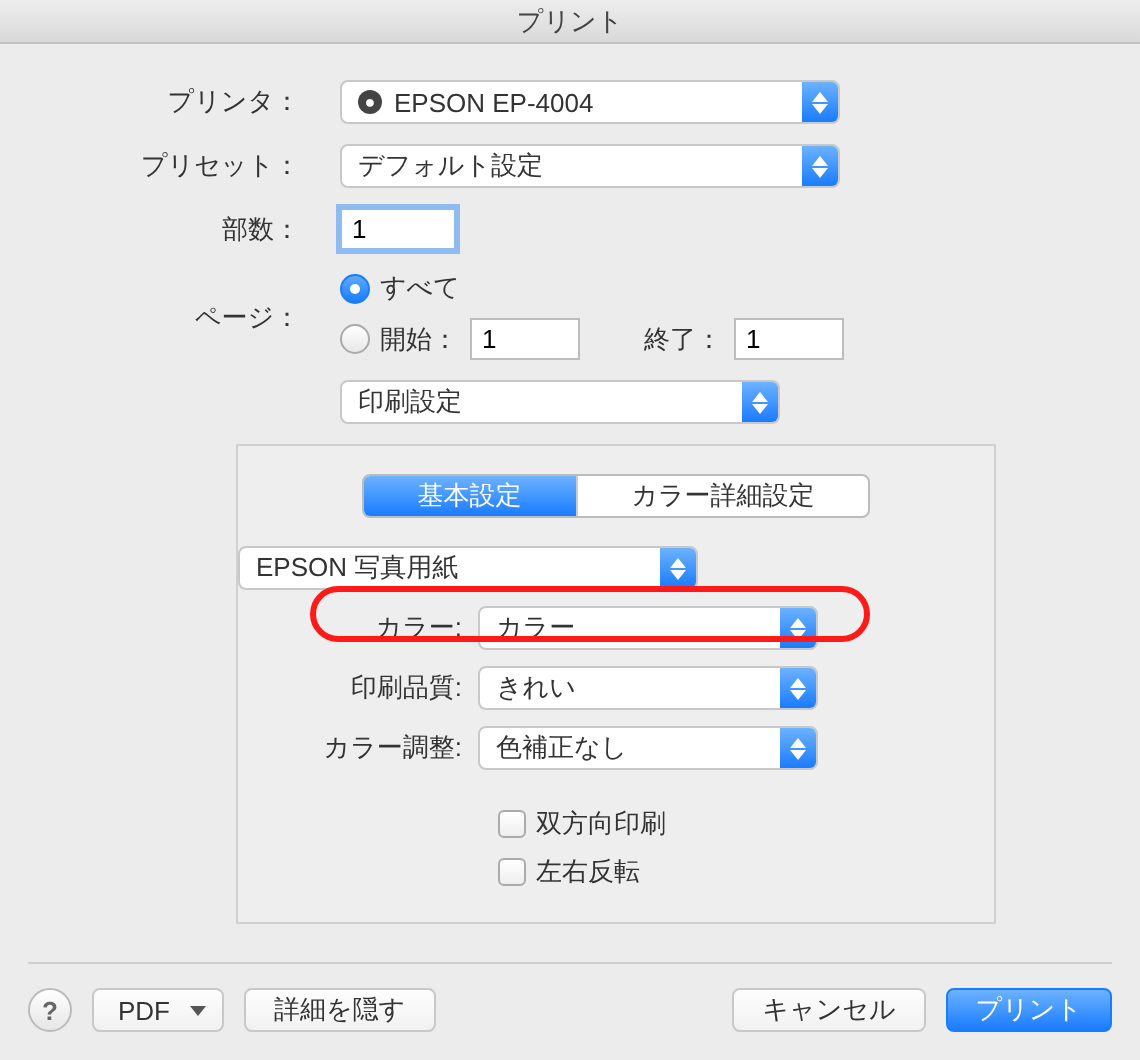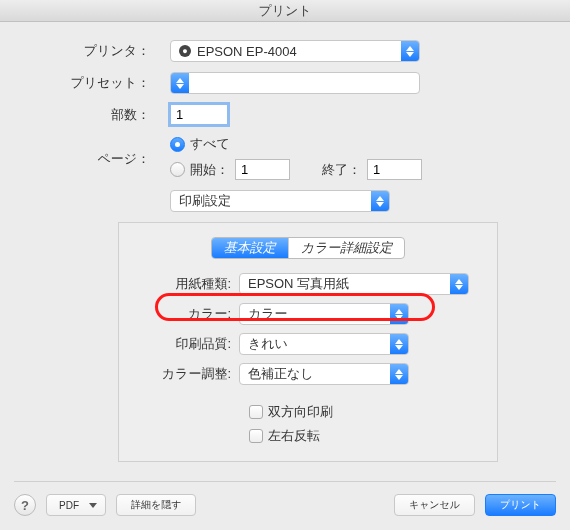--- a/index.html
+++ b/index.html
@@ -108,25 +108,24 @@
   .seg {
     display: inline-flex;
     border: 1px solid #bcbcbc;
     border-radius: 4px;
     overflow: hidden;
     background: #fff;
     height: 22px;
     margin-bottom: 14px;
   }
   .seg-btn {
-    padding: 0 12px;
+    padding: 0 27px;
     display: flex; align-items: center;
     font-size: 13px;
     border-right: 1px solid #ccc;
-    font-style: italic;
   }
   .seg-btn:last-child { border-right: none; }
   .seg-btn.active { background: linear-gradient(#6cb2ff,#1a7cff); color: #fff; }
   .panel-row {
     display: flex; align-items: center; width: 100%;
     margin-bottom: 8px;
   }
   .panel-label {
     width: 120px; text-align: right; padding-right: 8px;
     color: #333;
@@ -157,21 +156,21 @@
     color: #666; font-weight: bold; font-size: 13px;
     display: inline-flex; align-items: center; justify-content: center;
   }
   .push-btn {
     height: 22px;
     border: 1px solid #c8c8c8;
     border-radius: 4px;
     background: linear-gradient(#fdfdfd,#f1f1f1);
     padding: 0 14px;
     display: inline-flex; align-items: center; gap: 6px;
-    font-size: 10px;
+    font-size: 13px;
     color: #333;
   }
   .push-btn.primary {
     background: linear-gradient(#6cb2ff,#1a7cff);
     border-color: #1a7cff;
     color: #fff;
   }
   .pdf-btn {
     padding: 0 8px 0 12px;
   }
@@ -214,20 +213,21 @@
         <svg width="8" height="5">
             <polygon points="0,0 8,0 4,5" fill="#fff"></polygon>
           </svg>
       </div>
     </div>
   </div>
 
   <div class="row">
     <div class="label">プリセット：</div>
     <div class="select" style="width:250px">
+      <div class="select-text">デフォルト設定</div>
       <div class="select-cap">
         <svg width="8" height="5">
             <polygon points="4,0 8,5 0,5" fill="#fff"></polygon>
           </svg>
         <svg width="8" height="5">
             <polygon points="0,0 8,0 4,5" fill="#fff"></polygon>
           </svg>
       </div>
     </div>
   </div>
@@ -271,21 +271,20 @@
     </div>
   </div>
 
   <div class="panel">
     <div class="seg">
       <div class="seg-btn active">基本設定</div>
       <div class="seg-btn">カラー詳細設定</div>
     </div>
 
     <div class="panel-row">
-      <div class="panel-label">用紙種類:</div>
       <div class="select panel-select" style="width:230px">
         <div class="select-text">EPSON 写真用紙</div>
         <div class="select-cap">
           <svg width="8" height="5">
               <polygon points="4,0 8,5 0,5" fill="#fff"></polygon>
             </svg>
           <svg width="8" height="5">
               <polygon points="0,0 8,0 4,5" fill="#fff"></polygon>
             </svg>
         </div>

